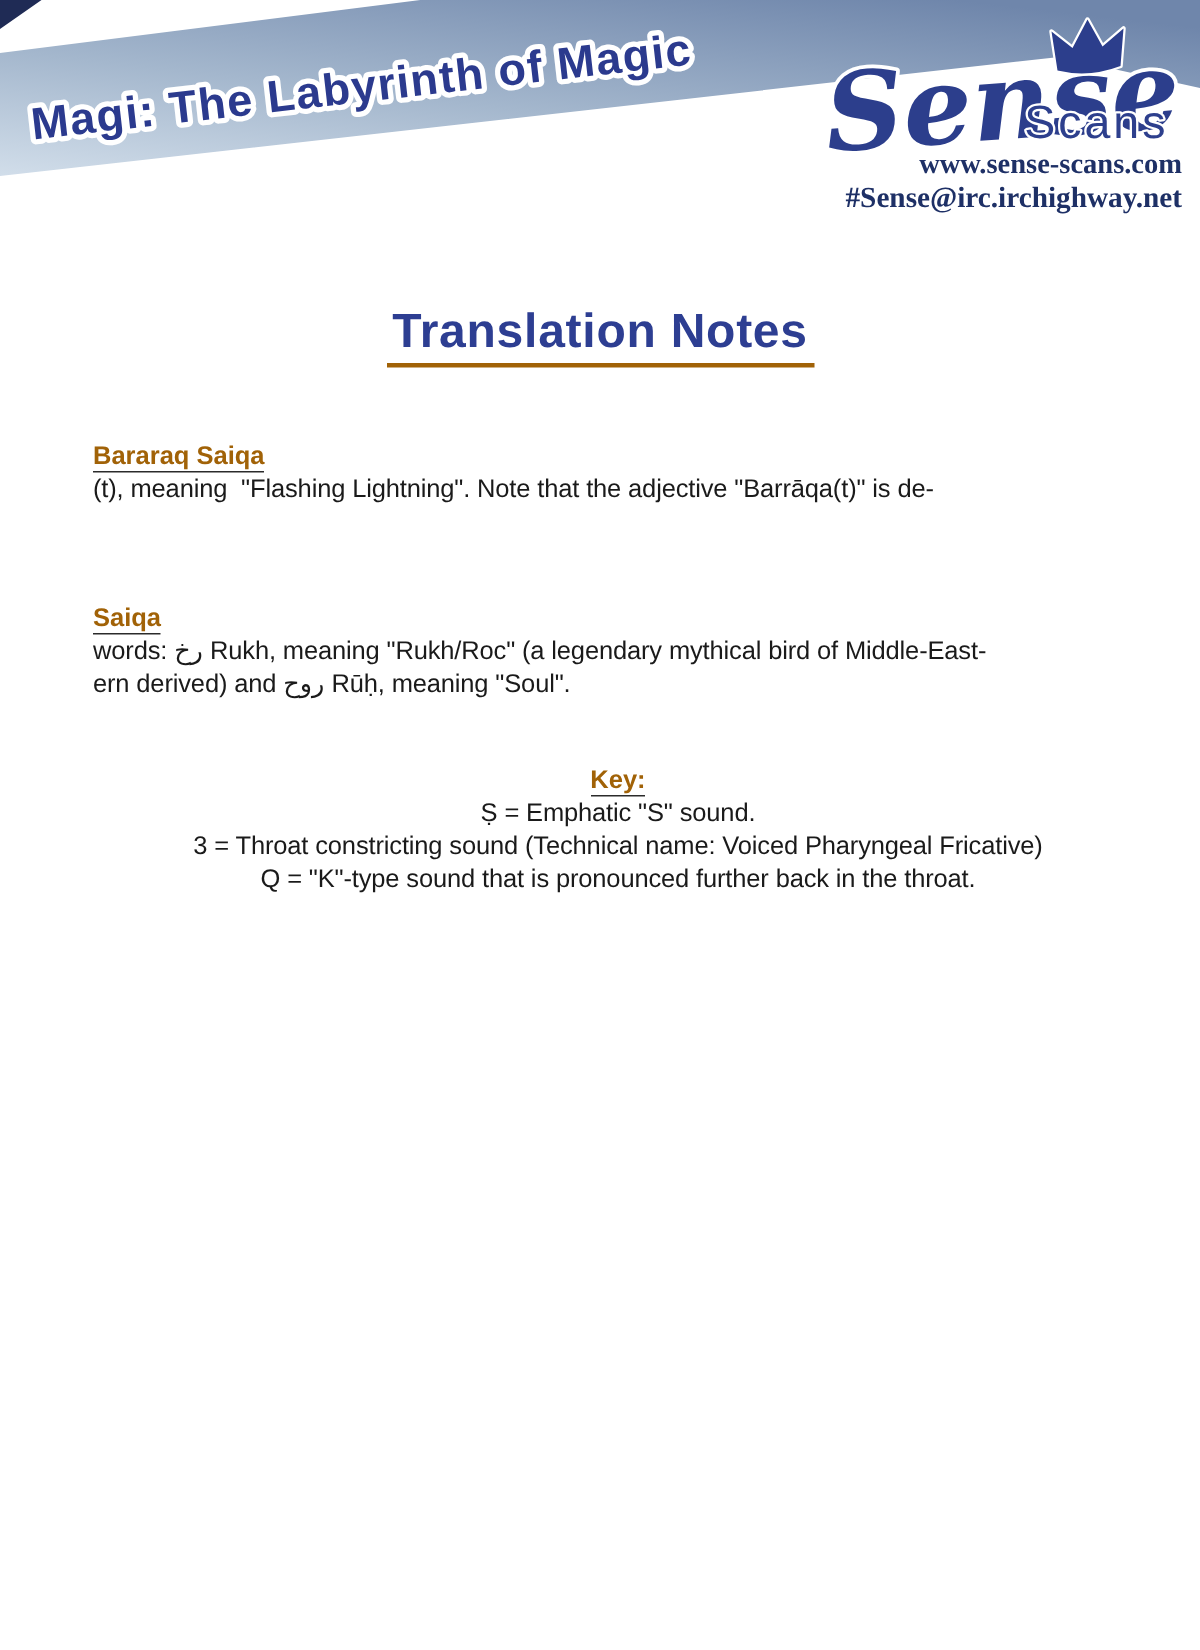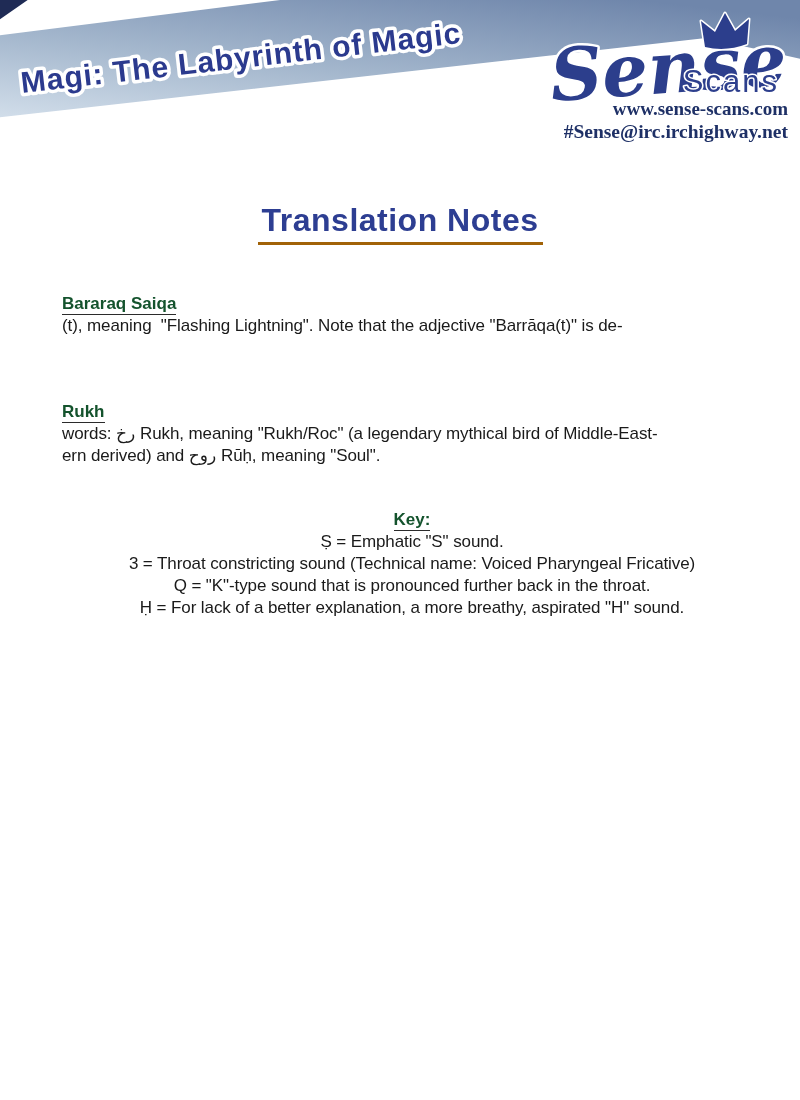--- a/index.html
+++ b/index.html
@@ -27,21 +27,21 @@
     padding: 0 4px 3px 4px;
   }
 
   
   .section { position: absolute; left: 62px; width: 700px; }
   .sec-1 { top: 293px; }
   .sec-2 { top: 401px; }
   .sec-3 { top: 509px; text-align: center; }
   .sec-heading {
     font-size: 17px; font-weight: bold; line-height: 22px;
-    color: #14532d;
+    color: #a16207;
   }
   .sec-heading span {
     border-bottom: 1.5px solid #2b2b2b;
     padding-bottom: 1px;
   }
   .ln {
     font-size: 17px; line-height: 22px; letter-spacing: -0.1px;
     color: #1a1a1a;
     white-space: pre;
   }
@@ -82,29 +82,28 @@
 
   <section class="section sec-1">
     <div class="sec-heading">
       <span>Bararaq Saiqa</span>
     </div>
     <div class="ln">(t), meaning  "Flashing Lightning". Note that the adjective "Barrāqa(t)" is de-</div>
   </section>
 
   <section class="section sec-2">
     <div class="sec-heading">
-      <span>Rukh</span>
+      <span>Saiqa</span>
     </div>
     <div class="ln">words: رخ Rukh, meaning "Rukh/Roc" (a legendary mythical bird of Middle-East-</div>
     <div class="ln">ern derived) and روح Rūḥ, meaning "Soul".</div>
   </section>
 
   <section class="section sec-3">
     <div class="sec-heading">
       <span>Key:</span>
     </div>
     <div class="ln">Ṣ = Emphatic "S" sound.</div>
     <div class="ln">3 = Throat constricting sound (Technical name: Voiced Pharyngeal Fricative)</div>
     <div class="ln">Q = "K"-type sound that is pronounced further back in the throat.</div>
-    <div class="ln">Ḥ = For lack of a better explanation, a more breathy, aspirated "H" sound.</div>
   </section>
 
 </main>
 
 </body></html>

